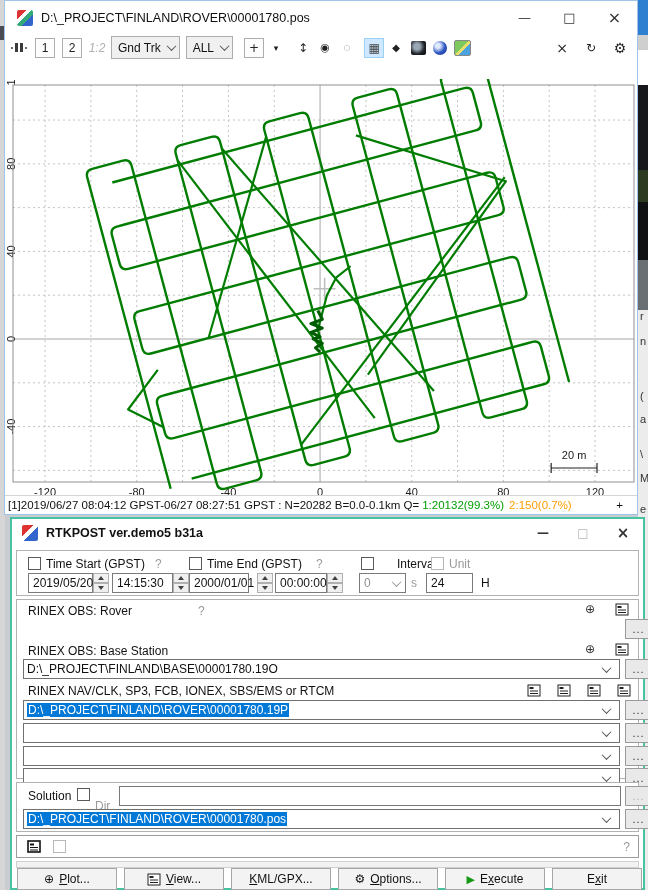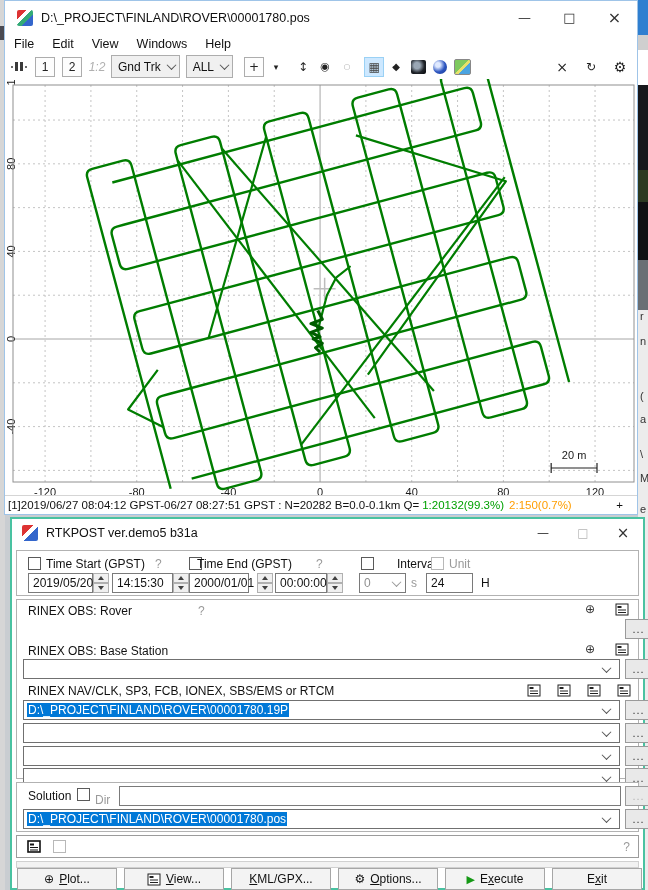--- a/index.html
+++ b/index.html
@@ -47,21 +47,21 @@
   .thumb.map{background:linear-gradient(135deg,#7ec95e 0 45%,#e8e06a 45% 60%,#4aa3e0 60% 100%);border:1px solid #888;}
   .tb-right{position:absolute;right:6px;display:flex;align-items:center;}
   #plotwrap{position:absolute;left:0;top:78px;width:632px;height:417px;background:#fff;}
   .statusbar{position:absolute;left:0;bottom:0;width:100%;height:19px;border-top:1px solid #d5d5d5;font-size:11.5px;display:flex;align-items:center;padding-left:3px;box-sizing:border-box;white-space:nowrap;color:#111;}
   .statusbar .q1{color:#00a000;margin-left:3px;}
   .statusbar .q2{color:#ff9d00;margin-left:5px;}
   .statusbar .plus{position:absolute;right:14px;color:#111;}
   text.tick{font-family:"Liberation Sans",sans-serif;font-size:11px;fill:#1a1a1a;}
   
   #rtkpost{left:10px;top:517px;width:635px;height:373px;border:2px solid #49c2a1;box-sizing:border-box;}
-  #rtkpost .titlebar{height:28px;}
+  #rtkpost .titlebar{height:28px;font-weight:bold;}
   #rtkpost .wbtn{width:40px;font-size:12px;}
   .grp{position:absolute;left:4px;width:623px;border:1px solid #b2b2b2;box-sizing:border-box;background:#fff;}
   .lbl{position:absolute;font-size:12px;color:#111;white-space:nowrap;}
   .lbl.dim{color:#9a9a9a;}
   .cbx{position:absolute;width:13px;height:13px;border:1px solid #5a5a5a;background:#fff;box-sizing:border-box;}
   .cbx.dim{border-color:#b8b8b8;}
   .field{position:absolute;height:20px;border:1px solid #7a7a7a;background:#fff;font-size:12px;display:flex;align-items:center;padding-left:4px;box-sizing:border-box;color:#111;}
   .field.dim{color:#8f8f8f;}
   .spin{position:absolute;width:16px;height:20px;display:flex;flex-direction:column;}
   .spin b{flex:1;background:#f0f0f0;border:1px solid #b0b0b0;display:flex;align-items:center;justify-content:center;}
@@ -106,27 +106,20 @@
 
   <div class="win" id="rtkplot">
     <div class="titlebar">
       <div class="appicon"></div>
       <span class="title-txt">D:\_PROJECT\FINLAND\ROVER\00001780.pos</span>
       <div class="winbtns">
         <div class="wbtn icon">—</div>
         <div class="wbtn icon">□</div>
         <div class="wbtn icon" style="font-size:16px">×</div>
       </div>
-    </div>
-    <div class="menubar">
-      <span>File</span>
-      <span>Edit</span>
-      <span>View</span>
-      <span>Windows</span>
-      <span>Help</span>
     </div>
     <div class="toolbar">
       <span class="conn">
           <u></u>
           <i></i>
           <i></i>
           <u></u>
         </span>
       <div class="tbtn framed toggled">1</div>
       <div class="tbtn framed" style="margin-left:6px">2</div>
@@ -232,21 +225,21 @@
         <div class="wbtn icon dim">□</div>
         <div class="wbtn icon" style="font-size:15px">×</div>
       </div>
     </div>
 
     <div class="grp" style="top:31px;height:46px">
       <div class="cbx" style="left:11px;top:6px"></div>
       <span class="lbl" style="left:29px;top:6px">Time Start (GPST)</span>
       <span class="lbl dim" style="left:138px;top:6px">?</span>
       <div class="cbx" style="left:172px;top:6px"></div>
-      <span class="lbl" style="left:180px;top:6px">Time End (GPST)</span>
+      <span class="lbl" style="left:190px;top:6px">Time End (GPST)</span>
       <span class="lbl dim" style="left:299px;top:6px">?</span>
       <div class="cbx" style="left:344px;top:6px"></div>
       <span class="lbl" style="left:380px;top:6px">Interval</span>
       <div class="cbx dim" style="left:414px;top:6px"></div>
       <span class="lbl dim" style="left:432px;top:6px">Unit</span>
 
       <div class="field" style="left:11px;top:22px;width:65px">2019/05/20</div>
       <div class="spin" style="left:76px;top:22px">
           <b>
             <i class="tri-u"></i>
@@ -303,20 +296,21 @@
 
       <span class="lbl" style="left:11px;top:44px">RINEX OBS: Base Station</span>
       <span class="ic-sm icon" style="left:568px;top:42px">⊕</span>
       <svg class="docicon" style="left:598px;top:43px" viewBox="0 0 14 13">
           <rect x="1" y="1" width="12" height="11" fill="#fff" stroke="#222"></rect>
           <rect x="2.5" y="3" width="4" height="2" fill="#222"></rect>
           <line x1="3" y1="7" x2="11" y2="7" stroke="#222"></line>
           <line x1="3" y1="9.5" x2="11" y2="9.5" stroke="#222"></line>
         </svg>
       <div class="combo" style="top:59px">
+          <span>D:\_PROJECT\FINLAND\BASE\00001780.19O</span>
           <span class="chv"></span>
         </div>
       <div class="dots" style="left:608px;top:59px">...</div>
 
       <span class="lbl" style="left:11px;top:84px">RINEX NAV/CLK, SP3, FCB, IONEX, SBS/EMS  or RTCM</span>
       <svg class="docicon" style="left:510px;top:84px" viewBox="0 0 14 13">
           <rect x="1" y="1" width="12" height="11" fill="#fff" stroke="#222"></rect>
           <rect x="2.5" y="3" width="4" height="2" fill="#222"></rect>
           <line x1="3" y1="7" x2="11" y2="7" stroke="#222"></line>
           <line x1="3" y1="9.5" x2="11" y2="9.5" stroke="#222"></line>
@@ -357,21 +351,21 @@
       <div class="combo" style="top:168px">
           <span></span>
           <span class="chv"></span>
         </div>
       <div class="dots" style="left:608px;top:168px">...</div>
     </div>
 
     <div class="grp" style="top:263px;height:50px">
       <span class="lbl" style="left:11px;top:6px">Solution</span>
       <div class="cbx" style="left:60px;top:5px"></div>
-      <span class="lbl dim" style="left:78px;top:10px">Dir</span>
+      <span class="lbl dim" style="left:78px;top:16px">Dir</span>
       <div class="field" style="left:102px;top:3px;width:502px"></div>
       <div class="dots dim" style="left:608px;top:3px">...</div>
       <div class="combo" style="top:26px">
           <span class="sel">D:\_PROJECT\FINLAND\ROVER\00001780.pos</span>
           <span class="chv"></span>
         </div>
       <div class="dots" style="left:608px;top:26px">...</div>
     </div>
 
     <div class="panel" style="top:316px;height:23px">

